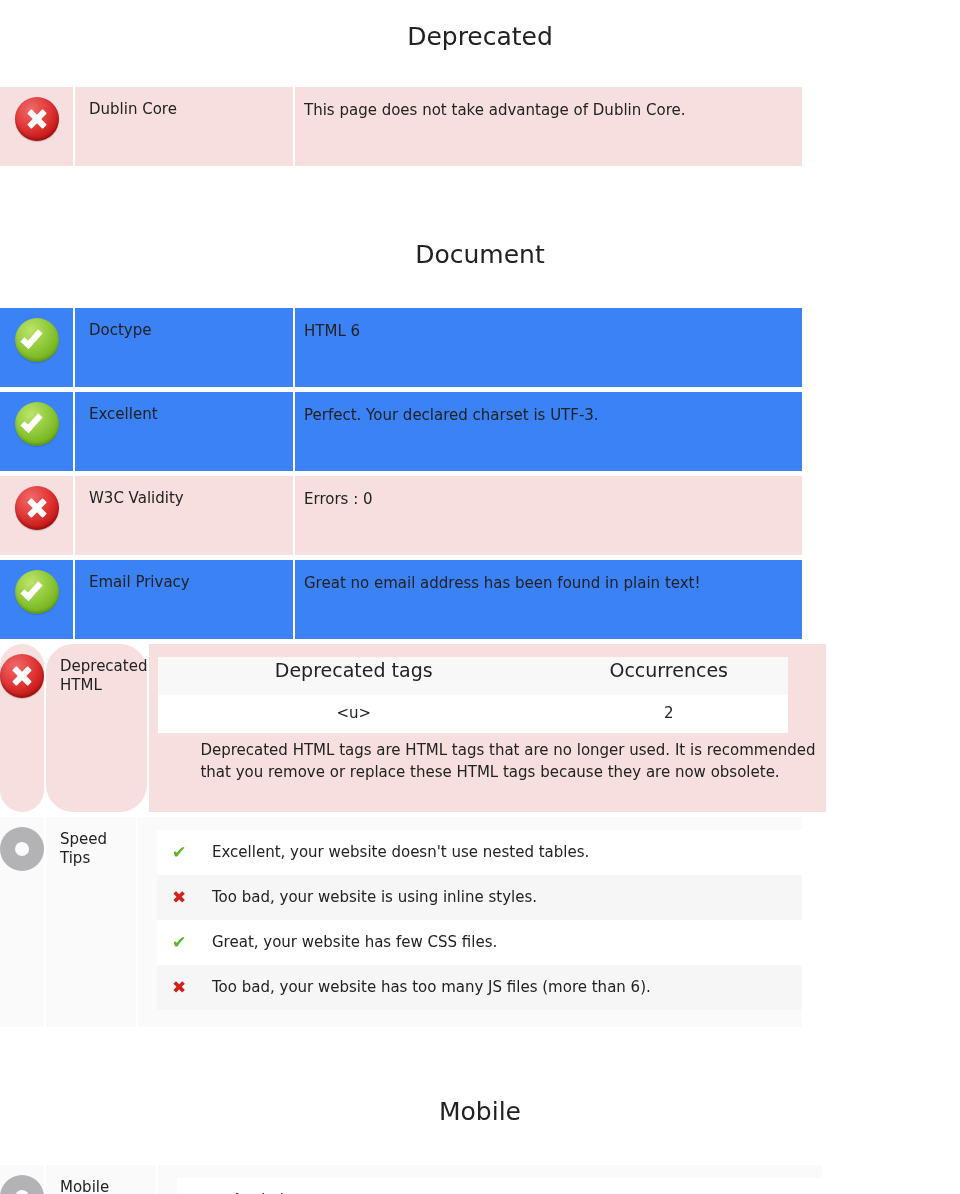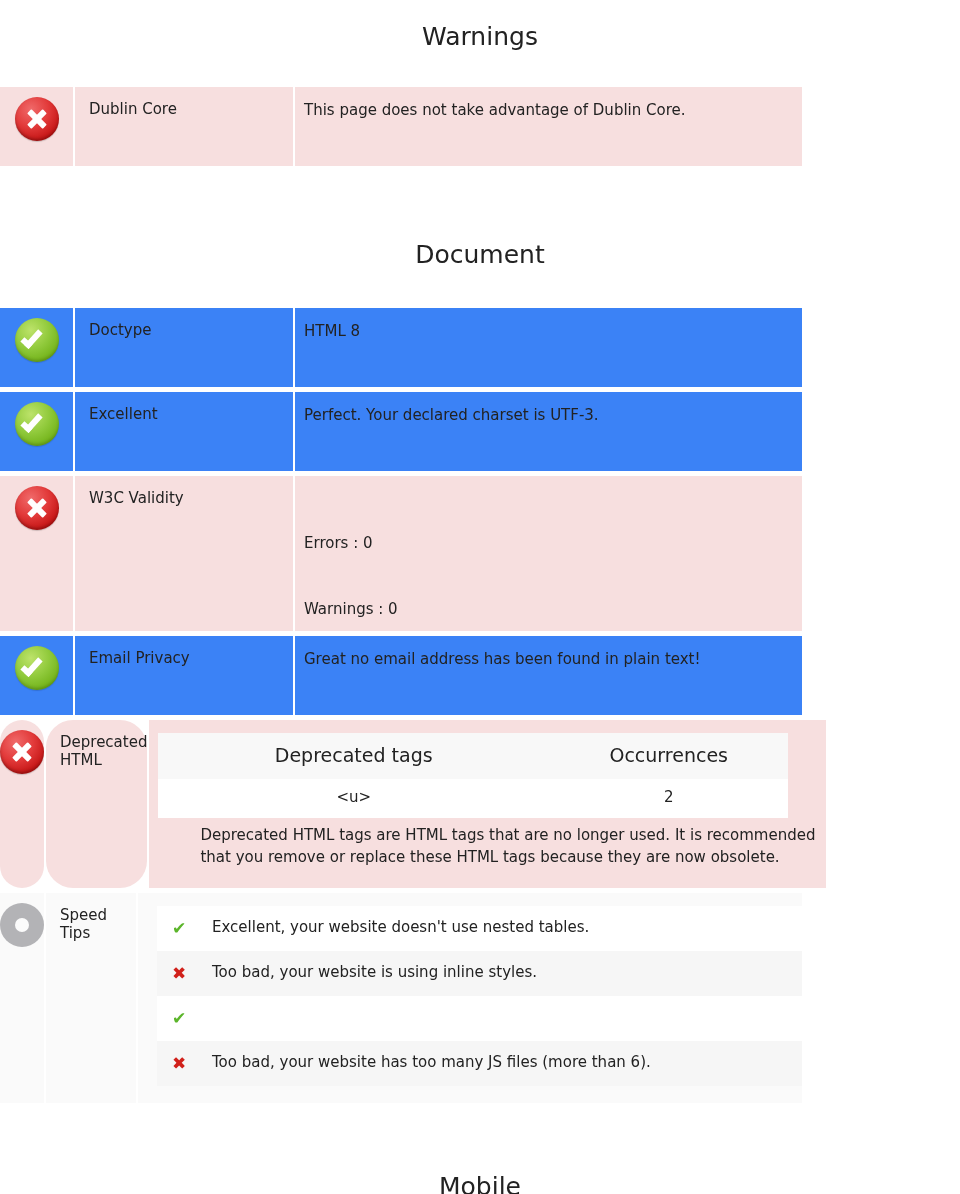--- a/index.html
+++ b/index.html
@@ -93,31 +93,31 @@
     width: 44px; height: 44px; border-radius: 50%;
     background: #b3b3b6;
   }
   .badge.neutral .hole {
     position:absolute; left: 15px; top: 15px;
     width: 14px; height: 14px; border-radius:50%;
     background: #fbfbfb;
   }
 
   
-  .stack-line { display:block;margin-top:44px; }
+  .stack-line { display:block; }
 
   
   .dep-wrap { width: 630px; }
   .dep-table { width: 630px; border-collapse: collapse; }
   .dep-table th {
     background: #f8f8f8;
     font-size: 19px;
     font-weight: 400;
     color: #222;
-    padding: 9px 0 10px 0;
+    padding: 0 0 10px 0;
     text-align: center;
   }
   .dep-table td {
     background: #ffffff;
     font-size: 15px;
     padding: 8px 0 9px 0;
     text-align: center;
   }
   .dep-col-tag { width: 62%; }
   .dep-col-occ { width: 38%; }
@@ -159,60 +159,59 @@
   .row.mobilerow .cell-icon,
   .row.mobilerow .cell-label { min-height: 164px; }
   .row.dep .cell-icon,
   .row.dep .cell-label { min-height: 168px; border-radius: 27px; }
 </style>
 </head>
 <body>
 
 <div class="page">
 
-  <h2 class="section-title" id="title-usability">Warnings</h2>
+  <h2 class="section-title" id="title-usability">Deprecated</h2>
 
   <div class="row">
     <div class="cell-icon bg-bad">
       <span class="badge bad"></span>
     </div>
     <div class="cell-label bg-bad">Dublin Core</div>
     <div class="cell-content bg-bad">This page does not take advantage of Dublin Core.</div>
   </div>
 
   <h2 class="section-title" id="title-document">Document</h2>
 
   <div class="row">
     <div class="cell-icon bg-good">
       <span class="badge good">
         <span class="tick"></span>
       </span>
     </div>
     <div class="cell-label bg-good">Doctype</div>
-    <div class="cell-content bg-good">HTML 8</div>
+    <div class="cell-content bg-good">HTML 6</div>
   </div>
 
   <div class="row">
     <div class="cell-icon bg-good">
       <span class="badge good">
         <span class="tick"></span>
       </span>
     </div>
     <div class="cell-label bg-good">Excellent</div>
     <div class="cell-content bg-good">Perfect. Your declared charset is UTF-3.</div>
   </div>
 
   <div class="row">
     <div class="cell-icon bg-bad">
       <span class="badge bad"></span>
     </div>
     <div class="cell-label bg-bad">W3C Validity</div>
     <div class="cell-content bg-bad">
       <span class="stack-line">Errors : 0</span>
-      <span class="stack-line">Warnings : 0</span>
     </div>
   </div>
 
   <div class="row">
     <div class="cell-icon bg-good">
       <span class="badge good">
         <span class="tick"></span>
       </span>
     </div>
     <div class="cell-label bg-good">Email Privacy</div>
@@ -257,20 +256,21 @@
         <div class="tip">
           <span class="tip-icon ok">✔</span>
           <span class="tip-text">Excellent, your website doesn't use nested tables.</span>
         </div>
         <div class="tip alt">
           <span class="tip-icon no">✖</span>
           <span class="tip-text">Too bad, your website is using inline styles.</span>
         </div>
         <div class="tip">
           <span class="tip-icon ok">✔</span>
+          <span class="tip-text">Great, your website has few CSS files.</span>
         </div>
         <div class="tip alt">
           <span class="tip-icon no">✖</span>
           <span class="tip-text">Too bad, your website has too many JS files (more than 6).</span>
         </div>
       </div>
     </div>
   </div>
 
   <h2 class="section-title" id="title-mobile">Mobile</h2>

